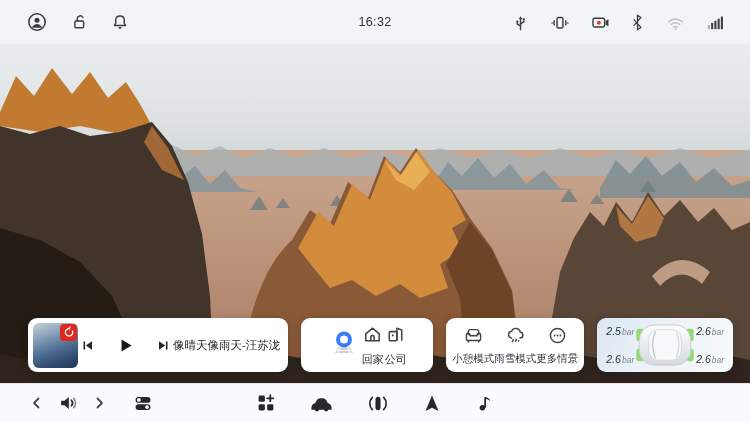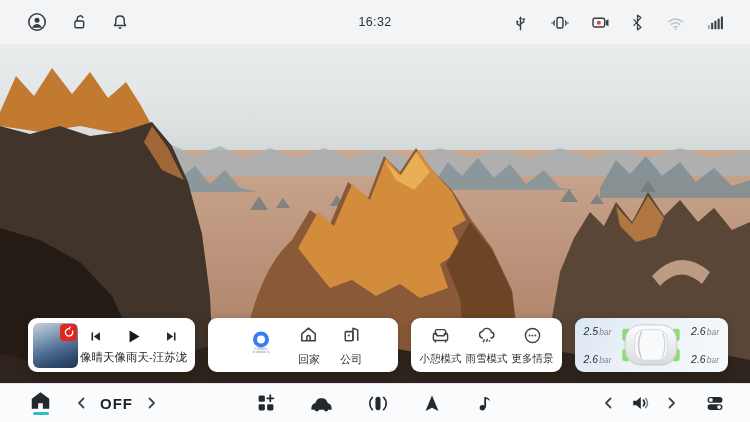--- a/index.html
+++ b/index.html
@@ -27,21 +27,21 @@
     display:flex; gap:13px; z-index:20; }
   .card { background:#fff; border-radius:9px; box-shadow:0 2px 10px rgba(0,0,0,.22);
     height:54px; display:flex; align-items:center; }
 
   
   .card-music { flex:1.0; padding:4px 8px 4px 5px; }
   .album { position:relative; width:45px; height:45px; border-radius:6px; flex:none;
     background:linear-gradient(160deg,#c6d2d8 0%,#8aa3ba 28%,#517095 55%,#2f4a6e 80%,#223a57 100%); }
   .album-badge { position:absolute; top:1px; right:1px; width:17px; height:17px;
     border-radius:4px; display:flex; align-items:center; justify-content:center; }
-  .music-right { flex:1; display:flex; flex-direction:column; align-items:center; justify-content:center; gap:2px; padding-left:2px; }
+  .music-right { flex:1; display:flex; flex-direction:row; align-items:center; justify-content:center; gap:2px; padding-left:2px; }
   .music-controls { display:flex; align-items:center; gap:22px; height:22px; }
   .music-title { font-size:11.5px; color:#1e2327; white-space:nowrap; }
 
   
   .card-nav { flex:1.02; justify-content:space-around; padding:0 26px; }
   .nav-col { display:flex; flex-direction:column; align-items:center; gap:2px; }
   .wlabel { font-size:11px; color:#2a2f34; white-space:nowrap; }
 
   
   .card-scenes { flex:1.02; justify-content:space-around; padding:0 6px; }
@@ -324,41 +324,20 @@
         </svg>
       </span>
       <div class="tire-col" style="align-items:flex-end">
         <span class="tire-val"><b style="font-weight:400">2.6</b><span class="unit">bar</span></span>
         <span class="tire-val"><b style="font-weight:400">2.6</b><span class="unit">bar</span></span>
       </div>
     </div>
   </div>
 
   <div class="dock">
-    <div class="dock-group dock-left">
-      <div class="home-wrap dock-item">
-        <svg width="21" height="19" viewBox="0 0 24 21">
-          <path d="M12 1 L22 8.6 V20 H14.7 V13.6 H9.3 V20 H2 V8.6 Z" fill="#24292e"></path>
-        </svg>
-        <span class="home-underline" style="background:#2fc1bd"></span>
-      </div>
-      <div class="climate">
-        <span class="dock-item">
-          <svg width="12" height="14" viewBox="0 0 12 14" fill="none" stroke="#42474c" stroke-width="1.8" stroke-linecap="round" stroke-linejoin="round">
-              <path d="M8.5 2.5 L4 7 L8.5 11.5"></path>
-            </svg>
-        </span>
-        <span class="climate-value">OFF</span>
-        <span class="dock-item">
-          <svg width="12" height="14" viewBox="0 0 12 14" fill="none" stroke="#42474c" stroke-width="1.8" stroke-linecap="round" stroke-linejoin="round">
-              <path d="M3.5 2.5 L8 7 L3.5 11.5"></path>
-            </svg>
-        </span>
-      </div>
-    </div>
 
     <div class="dock-group dock-center">
       <span class="dock-item">
         <svg width="20" height="20" viewBox="0 0 23 23">
           <rect x="3" y="3" width="7.2" height="7.2" rx="1.6" fill="#24292e"></rect>
           <rect x="3" y="12.8" width="7.2" height="7.2" rx="1.6" fill="#24292e"></rect>
           <rect x="12.8" y="12.8" width="7.2" height="7.2" rx="1.6" fill="#24292e"></rect>
           <path d="M16.4 2.6 v7 M12.9 6.1 h7" stroke="#24292e" stroke-width="2.1" stroke-linecap="round" fill="none"></path>
         </svg>
       </span>

